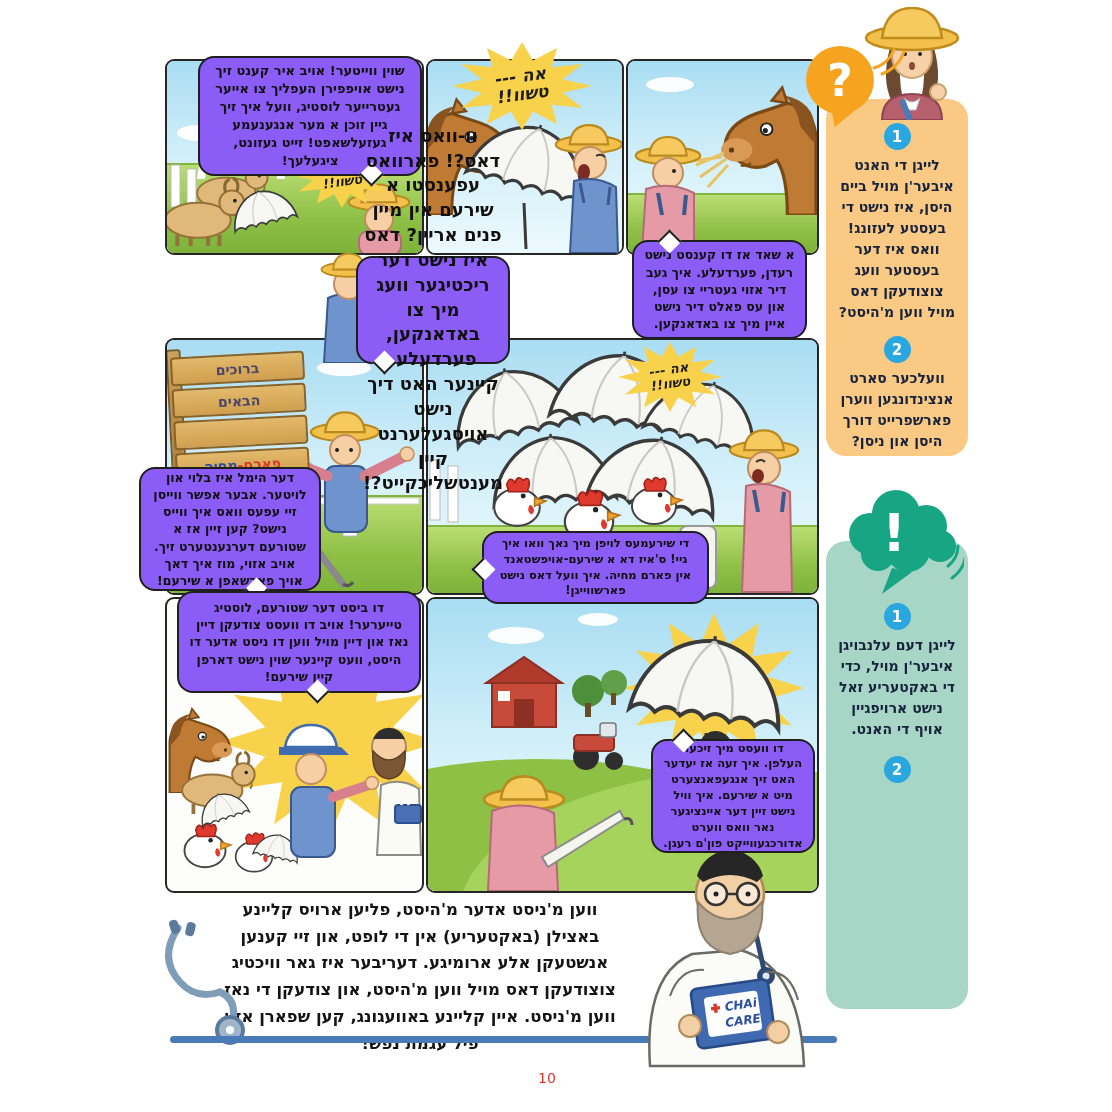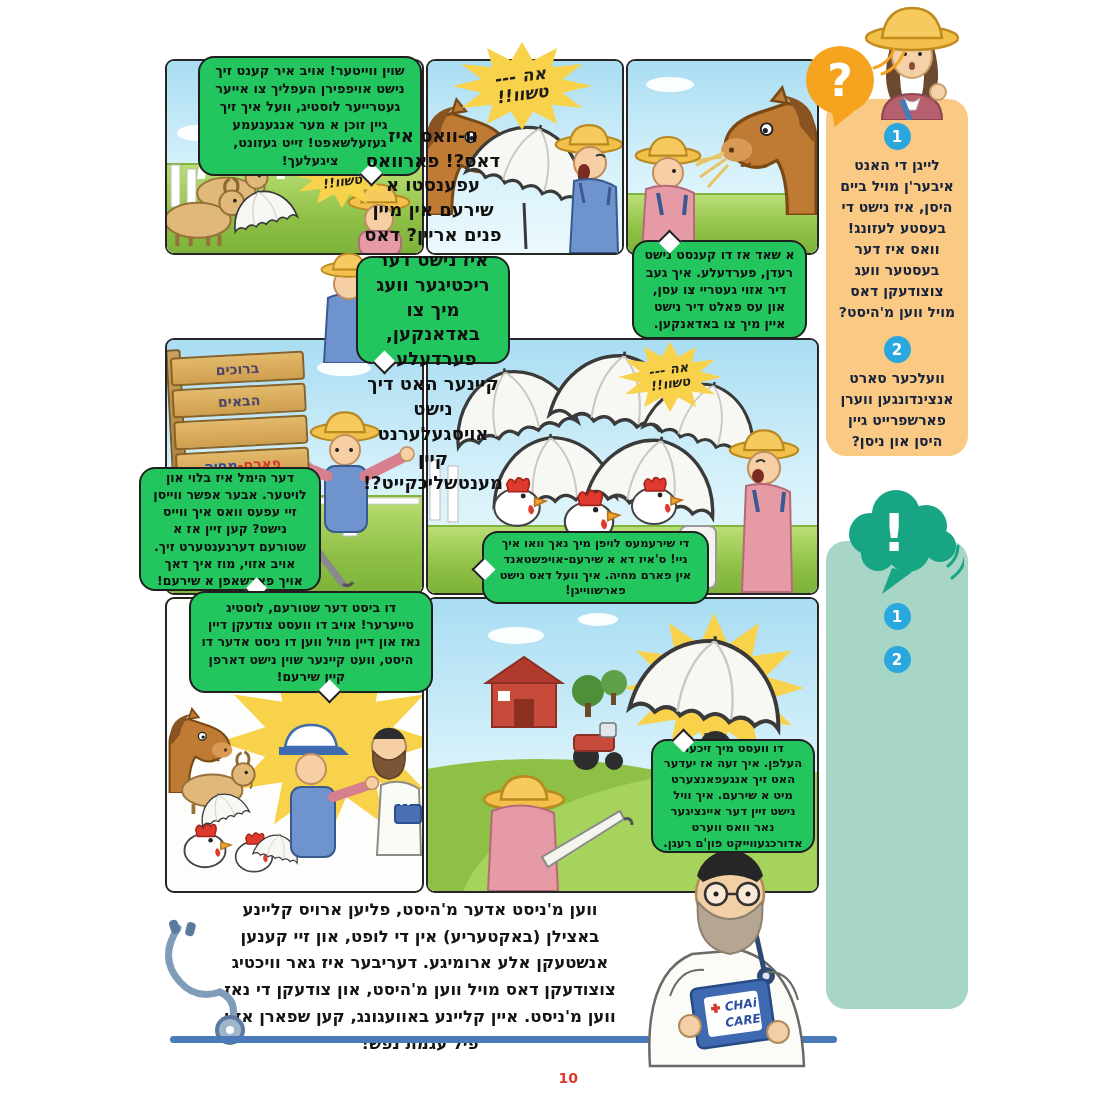--- a/index.html
+++ b/index.html
@@ -6,21 +6,21 @@
   .page{position:relative;width:1112px;height:1112px;background:#fff;overflow:hidden;}
 
   
   .panel{position:absolute;border:2.5px solid #262626;border-radius:9px;overflow:hidden;background:#cdeef9;z-index:1;}
   .sky{position:absolute;inset:0;background:linear-gradient(#a9ddf2,#d6f1fa 55%,#ecf9fd);}
   .grass{position:absolute;left:0;right:0;bottom:0;background:linear-gradient(#bade74,#8fc046 60%,#7db23a);border-top:2px solid #7fb53e;}
   .cloud{position:absolute;background:#fff;border-radius:50%;opacity:.95;}
   .scene{position:absolute;inset:0;width:100%;height:100%;z-index:3;}
 
   
-  .bubble{position:absolute;background:#22c55e;border:2.5px solid #1f1f1f;border-radius:16px;display:flex;align-items:center;justify-content:center;
+  .bubble{position:absolute;background:#8b5cf6;border:2.5px solid #1f1f1f;border-radius:16px;display:flex;align-items:center;justify-content:center;
           direction:rtl;text-align:center;font-weight:bold;color:#101010;z-index:8;padding:6px 10px;box-sizing:border-box;line-height:1.38;}
   .tail{position:absolute;width:15px;height:15px;background:#fff;transform:rotate(45deg);border-right:2.5px solid #1f1f1f;border-bottom:2.5px solid #1f1f1f;}
   .tail-up{position:absolute;width:15px;height:15px;background:#fff;transform:rotate(45deg);border-left:2.5px solid #1f1f1f;border-top:2.5px solid #1f1f1f;}
   .tail-left{position:absolute;width:15px;height:15px;background:#fff;transform:rotate(45deg);border-left:2.5px solid #1f1f1f;border-bottom:2.5px solid #1f1f1f;}
 
   
   .star{position:absolute;background:#f9d24b;display:flex;flex-direction:column;align-items:center;justify-content:center;z-index:6;
         clip-path:polygon(100% 50%,79% 57.8%,93.3% 75%,71.2% 71.2%,75% 93.3%,57.8% 79%,50% 100%,42.2% 79%,25% 93.3%,28.8% 71.2%,6.7% 75%,21% 57.8%,0% 50%,21% 42.2%,6.7% 25%,28.8% 28.8%,25% 6.7%,42.2% 21%,50% 0%,57.8% 21%,75% 6.7%,71.2% 28.8%,93.3% 25%,79% 42.2%);}
   .star .t{direction:rtl;font-weight:800;font-style:italic;color:#1d1d1d;transform:rotate(-8deg);line-height:1.05;}
   .star-deco{z-index:2;}
@@ -37,21 +37,21 @@
   .qtail{position:absolute;left:828px;top:108px;width:0;height:0;border-left:9px solid transparent;border-right:15px solid transparent;
          border-top:20px solid #f6a41f;transform:rotate(14deg);z-index:5;}
   .cloudicon{position:absolute;left:836px;top:484px;width:128px;height:118px;z-index:4;}
   .cloudicon .mark{position:absolute;left:0;top:6px;width:116px;height:86px;display:flex;align-items:center;justify-content:center;
                    color:#fff;font-size:52px;font-weight:bold;z-index:2;}
 
   
   .footer-par{position:absolute;left:215px;top:897px;width:410px;direction:rtl;text-align:center;font-weight:bold;
               font-size:16.5px;line-height:1.62;color:#141414;z-index:3;}
   .blue-line{position:absolute;left:170px;top:1036px;width:667px;height:7px;background:#4a7ab7;border-radius:4px;z-index:4;}
-  .pagenum{position:absolute;left:538px;top:1070px;width:40px;text-align:right;color:#e1372b;font-weight:bold;font-size:14px;z-index:3;}
+  .pagenum{position:absolute;left:538px;top:1070px;width:40px;text-align:left;color:#e1372b;font-weight:normal;font-size:14px;z-index:3;}
 
   
   .sign{position:absolute;left:6px;top:14px;width:134px;height:126px;transform:rotate(-3deg);z-index:4;}
   .post{position:absolute;left:-4px;top:-8px;width:11px;height:140px;background:linear-gradient(#caa05a,#a87c38);border:2px solid #7a5a22;border-radius:3px;}
   .plank{position:relative;height:25px;margin-bottom:3px;background:linear-gradient(#e3b96b,#cf9f4e);border:2px solid #8a6327;border-radius:4px;
          display:flex;align-items:center;justify-content:center;font-weight:bold;}
   .plank .w{color:#4a4668;font-size:14px;}
   .plank .red{color:#d43b2a;font-size:14px;}
   .plank .blue{color:#2b4fa0;font-size:14px;}
 </style>
@@ -309,21 +309,21 @@
   <div class="bubble" style="left:139px;top:467px;width:182px;height:124px;font-size:12.5px">
     <i class="tail" style="bottom:-9px;left:60%"></i>
     <span>דער הימל איז בלוי און לויטער. אבער אפשר ווייסן זיי עפעס וואס איך ווייס נישט? קען זיין אז א שטורעם דערנענטערט זיך. אויב אזוי, מוז איך דאך אויך פארשאפן א שירעם!</span>
   </div>
 
   <div class="bubble" style="left:482px;top:531px;width:227px;height:73px;font-size:11.5px">
     <i class="tail-left" style="left:-9px;top:40%"></i>
     <span>די שירעמעס לויפן מיך נאך וואו איך גיי! ס'איז דא א שירעם-אויפשטאנד אין פארם מחיה. איך וועל דאס נישט פארשווייגן!</span>
   </div>
 
-  <div class="bubble" style="left:189px;top:591px;width:244px;height:102px;font-size:12.5px">
+  <div class="bubble" style="left:177px;top:591px;width:244px;height:102px;font-size:12.5px">
     <i class="tail" style="bottom:-9px;left:54%"></i>
     <span>דו ביסט דער שטורעם, לוסטיג טייערער! אויב דו וועסט צודעקן דיין נאז און דיין מויל ווען דו ניסט אדער דו היסט, וועט קיינער שוין נישט דארפן קיין שירעם!</span>
   </div>
 
   <div class="bubble" style="left:651px;top:739px;width:164px;height:114px;font-size:11.5px">
     <i class="tail-up" style="top:-9px;left:14%"></i>
     <span>דו וועסט מיך זיכער העלפן. איך זעה אז יעדער האט זיך אנגעפאנצערט מיט א שירעם. איך וויל נישט זיין דער איינציגער נאר וואס ווערט אדורכגעווייקט פון'ם רעגן.</span>
   </div>
 
   <div class="star" style="left:292px;top:142px;width:100px;height:66px">
@@ -372,41 +372,42 @@
     <path d="M30 118 q0 -26 30 -26 q30 0 30 26 z" fill="#b65f6d" stroke="#8e4450" stroke-width="2"></path>
     <path d="M52 96 q8 8 16 0 l-4 12 l-8 0 z" fill="#fff" stroke="#bbb"></path>
     <path d="M50 98 l8 20" stroke="#4a7ab7" stroke-width="6"></path>
     <circle cx="86" cy="90" r="8" fill="#f6d0a8" stroke="#c9a06b" stroke-width="2"></circle>
   </svg>
 
   <div class="obox">
     <div class="numcircle" style="margin-top:24px">1</div>
     <div class="boxtext">לייגן די האנט איבער'ן מויל ביים היסן, איז נישט די בעסטע לעזונג! וואס איז דער בעסטער וועג צוצודעקן דאס מויל ווען מ'היסט?</div>
     <div class="numcircle" style="margin-top:13px">2</div>
-    <div class="boxtext">וועלכער סארט אנצינדונגען ווערן פארשפרייט גיין היסן און ניסן?</div>
+    <div class="boxtext">וועלכער סארט אנצינדונגען ווערן פארשפרייט דורך היסן און ניסן?</div>
   </div>
 
   <div class="cloudicon">
     <svg width="128" height="118" viewBox="0 0 128 118">
       <g fill="#17a584">
         <circle cx="34" cy="50" r="21"></circle>
           <circle cx="60" cy="30" r="24"></circle>
           <circle cx="90" cy="42" r="21"></circle>
         <circle cx="104" cy="62" r="16"></circle>
           <circle cx="72" cy="66" r="22"></circle>
           <circle cx="42" cy="70" r="17"></circle>
         <polygon points="56,84 46,110 76,88"></polygon>
       </g>
       <path d="M112 82 q10 -8 10 -20 M116 94 q14 -10 14 -28" stroke="#17a584" stroke-width="3" fill="none" stroke-linecap="round"></path>
     </svg>
     <div class="mark">!</div>
   </div>
 
   <div class="gbox">
     <div class="numcircle" style="margin-top:62px">1</div>
+    <div class="boxtext">לייגן דעם עלנבויגן איבער'ן מויל, כדי די באקטעריע זאל נישט ארויפגיין אויף די האנט.</div>
     <div class="numcircle" style="margin-top:16px">2</div>
   </div>
 
   <div class="footer-par">ווען מ'ניסט אדער מ'היסט, פליען ארויס קליינע באצילן (באקטעריע) אין די לופט, און זיי קענען אנשטעקן אלע ארומיגע. דעריבער איז גאר וויכטיג צוצודעקן דאס מויל ווען מ'היסט, און צודעקן די נאז ווען מ'ניסט. איין קליינע באוועגונג, קען שפארן אזוי פיל עגמת נפש!</div>
 
   <svg style="position:absolute;left:148px;top:918px;width:100px;height:130px;z-index:3" viewBox="0 0 100 130">
     <path d="M30 10 q-20 30 2 54 q16 18 40 10" fill="none" stroke="#7f9db8" stroke-width="7" stroke-linecap="round"></path>
     <path d="M72 74 q18 8 12 30" fill="none" stroke="#7f9db8" stroke-width="7" stroke-linecap="round"></path>
     <circle cx="82" cy="112" r="13" fill="#9fb6ca" stroke="#5b7a9d" stroke-width="4"></circle>
     <circle cx="82" cy="112" r="4" fill="#fff"></circle>

